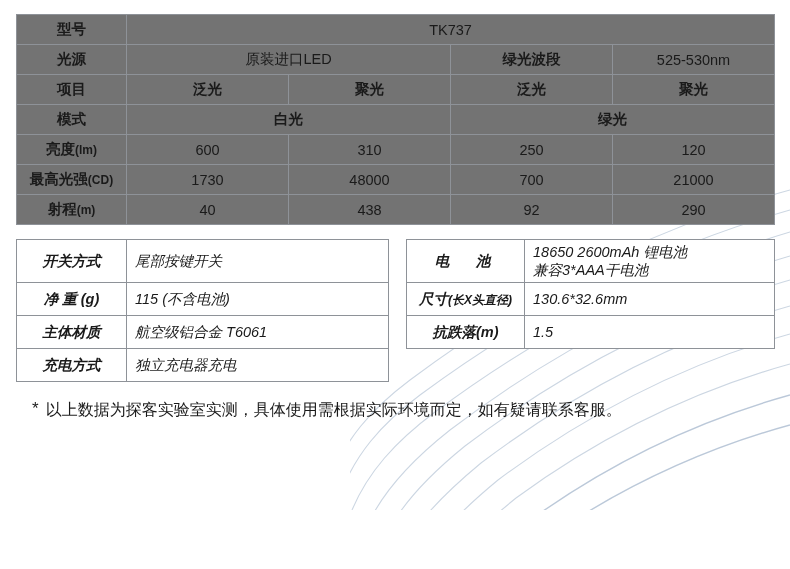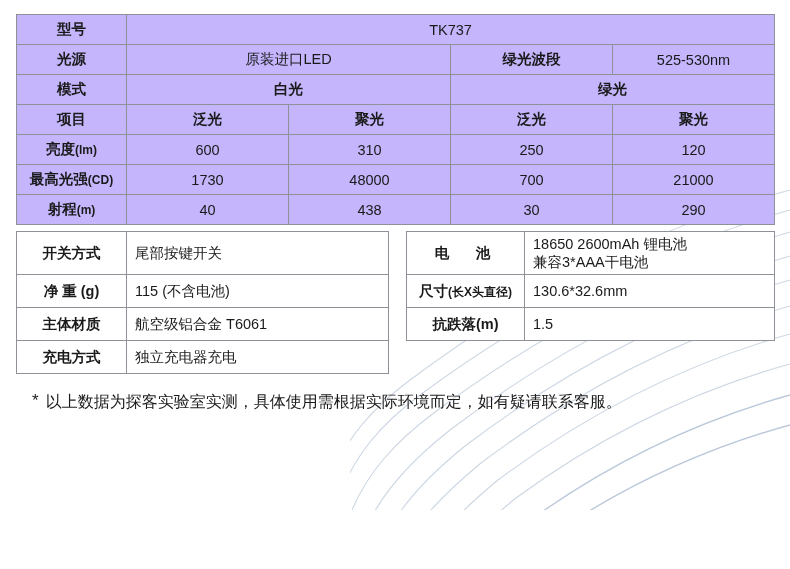--- a/index.html
+++ b/index.html
@@ -35,21 +35,21 @@
     border-collapse: collapse;
     width: 758px;
     table-layout: fixed;
   }
   table.spec td {
     border: 1px solid #8e9298;
     height: 30px;
     font-size: 14.5px;
     padding: 2px 8px;
     box-sizing: border-box;
-    background: #c4b5fd;
+    background: #737373;
     text-align: center;
     vertical-align: middle;
   }
   
   .lbl {
     background: linear-gradient(to bottom, #f2f3f5 0%, #dfe1e4 100%);
     font-weight: bold;
     font-size: 15px;
     text-align: center;
     white-space: nowrap;
@@ -62,23 +62,24 @@
     background: linear-gradient(to bottom, #f0f1f3 0%, #d9dbde 100%);
     font-weight: bold;
     font-size: 15px;
   }
   .val-left {
     text-align: left;
   }
 
   
   .lower-wrap {
-    margin-top: 6px;
+    margin-top: 14px;
     position: relative;
     z-index: 2;
+    font-style: italic;
   }
   table.lower {
     border-collapse: collapse;
     width: 758px;
     table-layout: fixed;
   }
   table.lower td {
     border: 1px solid #8e9298;
     height: 33px;
     font-size: 14.5px;
@@ -157,55 +158,55 @@
       </tr>
 
       <tr>
         <td class="lbl">光源</td>
         <td class="val-left" colspan="2">原装进口LED</td>
         <td class="lbl">绿光波段</td>
         <td class="val-left">525-530nm</td>
       </tr>
 
       <tr>
-        <td class="lbl">模式</td>
-        <td class="hdr-grey" colspan="2">白光</td>
-        <td class="hdr-grey" colspan="2">绿光</td>
-      </tr>
-
-      <tr>
         <td class="lbl">项目</td>
         <td class="hdr-grey">泛光</td>
         <td class="hdr-grey">聚光</td>
         <td class="hdr-grey">泛光</td>
         <td class="hdr-grey">聚光</td>
       </tr>
 
       <tr>
+        <td class="lbl">模式</td>
+        <td class="hdr-grey" colspan="2">白光</td>
+        <td class="hdr-grey" colspan="2">绿光</td>
+      </tr>
+
+      <tr>
         <td class="lbl"><span>亮度</span><span class="sub">(lm)</span></td>
         <td>600</td>
         <td>310</td>
         <td>250</td>
         <td>120</td>
       </tr>
 
 
       <tr>
         <td class="lbl"><span>最高光强</span><span class="sub">(CD)</span></td>
         <td>1730</td>
         <td>48000</td>
         <td>700</td>
         <td>21000</td>
       </tr>
 
       <tr>
         <td class="lbl"><span>射程</span><span class="sub">(m)</span></td>
         <td>40</td>
         <td>438</td>
-        <td>30</td>
+        <td>92</td>
         <td>290</td>
       </tr>
     </tbody>
   </table>
 
   <div class="lower-wrap">
     <table class="lower">
       <colgroup>
         <col style="width:110px">
         <col style="width:262px">

